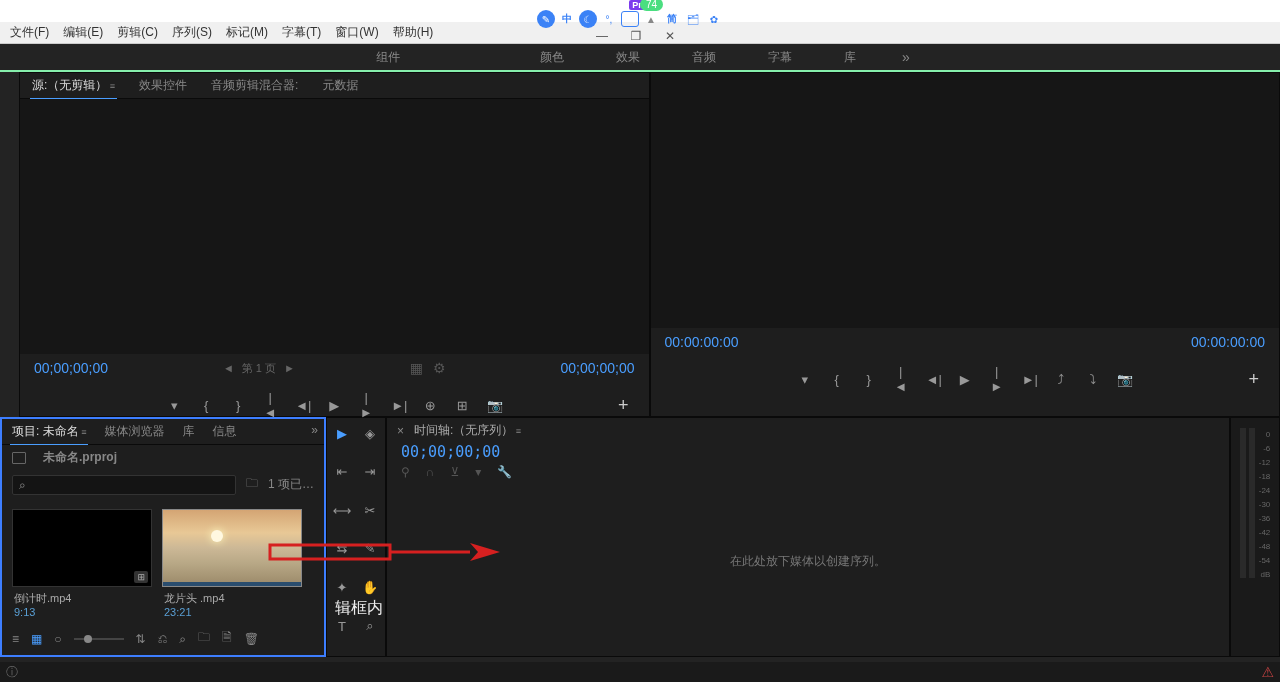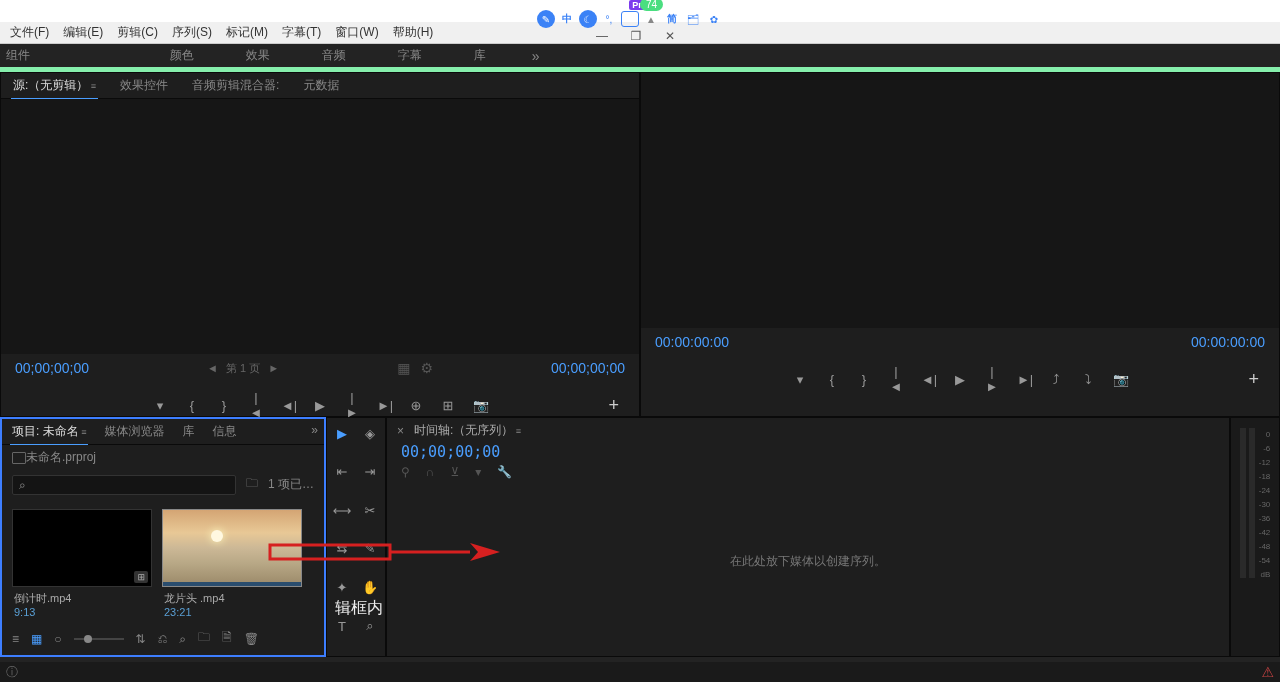--- a/index.html
+++ b/index.html
@@ -17,50 +17,50 @@
 .titlebar .badge-count { position:relative; }
 .titlebar .count-bubble { position:absolute; top:-12px; right:60px; background:#4ade80; color:#fff; border-radius:9px; padding:1px 6px; font-size:10px;}
 .titlebar .win-controls { display: flex; gap: 18px; padding-right: 8px; }
 .titlebar .win-btn { width: 16px; height: 16px; display:flex; align-items:center; justify-content:center; font-size:12px; cursor: pointer; }
 
 
 .menubar { height: 22px; background: #f0f0f0; display: flex; padding: 0 4px; gap: 2px; align-items: center; color: #333; border-bottom: 1px solid #ccc;}
 .menubar span { padding: 2px 6px; font-size: 12px; cursor: pointer; }
 
 
-.workspace-bar { height: 28px; background: #232323; display: flex; align-items: center; justify-content: flex-start; gap: 40px; border-bottom: 5px solid #86efac;}
+.workspace-bar { height: 28px; background: #232323; display: flex; align-items: center; justify-content: center; gap: 40px; border-bottom: 2px solid #86efac;}
 .workspace-bar .ws { color: #888; font-size: 12px; padding: 4px 6px; cursor:pointer; display:flex; align-items:center; gap:6px;}
 .workspace-bar .ws.active { color: #4a9eff; border-bottom: 2px solid #4a9eff; margin-top: 47px;}
 .workspace-bar .ws.active::after { content:"≡"; font-size:10px; color:#4a9eff;}
 .workspace-bar .arrow{ color:#888; font-size:14px; cursor:pointer;}
 
 
 .main { display: flex; height: 345px; }
 .panel { background: #1e1e1e; border: 1px solid #0a0a0a; position: relative; }
 .panel-tabs { height: 26px; display: flex; align-items: center; padding: 0 10px; gap: 20px; border-bottom: 1px solid #0a0a0a;}
 .panel-tabs .tab { color: #888; font-size: 12px; cursor: pointer; padding: 4px 2px;}
 .panel-tabs .tab.active { color: #ddd; border-bottom: 1px solid #4a9eff; }
 .panel-tabs .tab.active::after{ content:" ≡"; font-size:9px; color:#888;}
 
-.source-panel { flex: 1; }
+.source-panel { flex: 1; margin-left: 19px; }
 .program-panel { flex: 1; }
 .panel-body { height: 255px; background: #161616; }
 .timecode-row { display: flex; justify-content: space-between; padding: 6px 14px; color: #4a9eff; font-family: monospace; font-size: 14px; align-items:center;}
 .timecode-row .pager{ color:#666; font-size:11px; display:flex; gap:8px; align-items:center;}
 .timecode-row .fit-icons{ color:#555; display:flex; gap:10px;}
 .transport { display: flex; justify-content: center; gap: 18px; padding: 8px; align-items: center; position:relative;}
 .transport .tbtn { color: #999; font-size: 13px; cursor: pointer; width:14px; text-align:center;}
 .transport .plus { position:absolute; right:20px; color:#ccc; font-size:18px; cursor:pointer;}
 
 
 .lower { display: flex; height: 240px; }
 .project-panel { width: 326px; border: 2px solid #3d7eff; background:#1e1e1e; position:relative;}
 .project-panel .panel-tabs { gap: 14px; padding:0 8px;}
 .project-panel .overflow{ position:absolute; right:6px; top:4px; color:#888;}
-.proj-path { display:flex; align-items:center; gap:0; padding:4px 10px; color:#888;}
+.proj-path { display:flex; align-items:center; gap:17px; padding:4px 10px; color:#888;font-weight:bold;}
 .proj-path .folder-ico{ width:14px; height:12px; border:1px solid #666; border-radius:1px;}
 .search-row { display:flex; align-items:center; gap:10px; padding:4px 10px;}
 .search-row .search { flex:1; height:20px; background:#141414; border:1px solid #333; border-radius:2px; display:flex; align-items:center; padding:0 6px; color:#888;}
 .search-row .search::before{ content:"⌕"; color:#888; font-size:12px;}
 .search-row .bin-ico{ color:#888;}
 .search-row .count{ color:#888;}
 .thumbs { display:flex; gap:10px; padding:10px;}
 .thumb { width:140px; }
 .thumb .img { width:140px; height:78px; background:#000; border:1px solid #333; position:relative;}
 .thumb .img.sel{ border:1px solid #888;}

